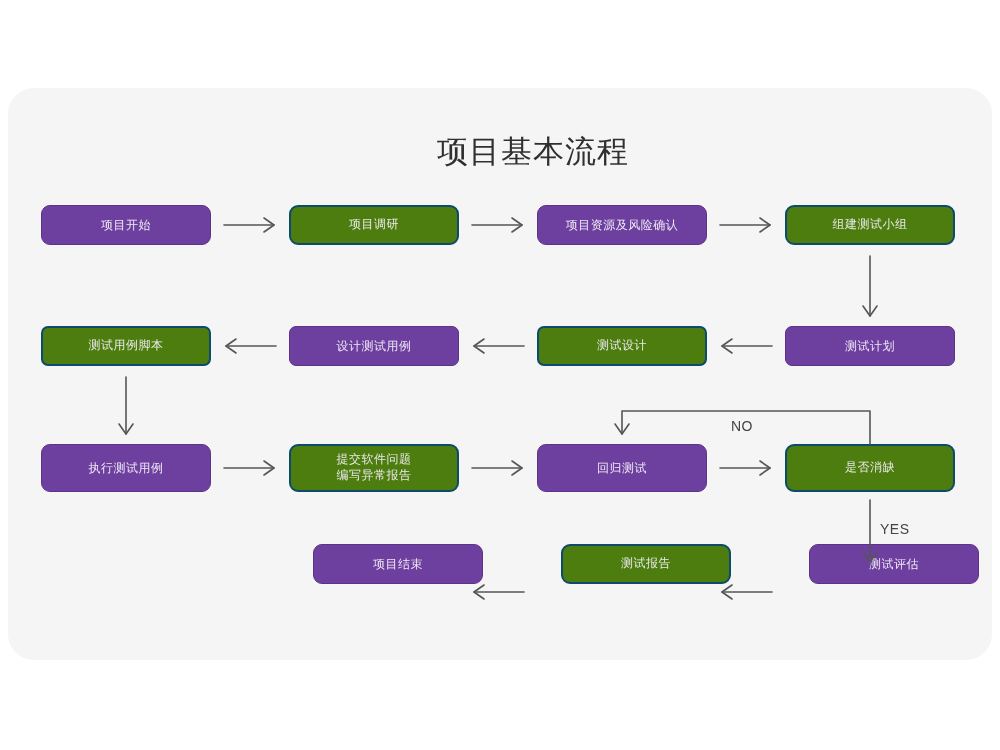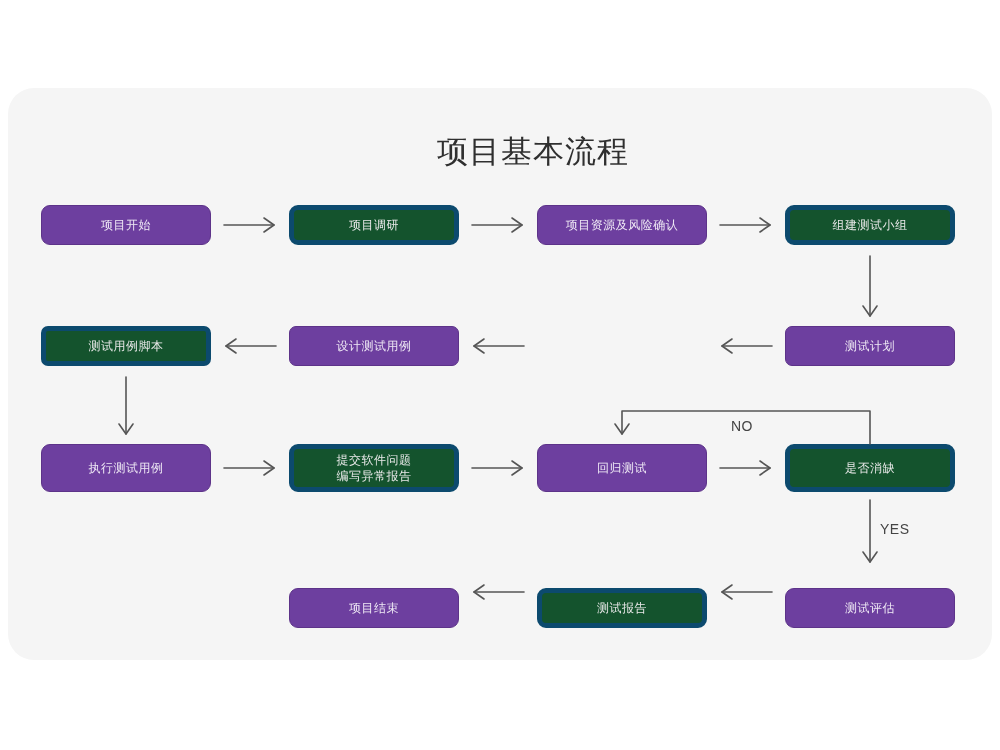--- a/index.html
+++ b/index.html
@@ -57,31 +57,32 @@
     line-height: 1.35;
     letter-spacing: 0.5px;
     user-select: none;
   }
   .node.purple {
     background: #6d3f9f;
     border: 1px solid #5d3389;
     color: #efe9f5;
   }
   .node.gray {
-    background: #14532d;
-    border: 5px solid #0c4a6e;
+    background: #4d7c0f;
+    border: 2px solid #0c4a6e;
     color: #e9e9e9;
+    font-family: Liberation Mono, monospace;
   }
   .node .label { display: block; }
 
   
   .r1 { top: 205px; height: 40px; }
   .r2 { top: 326px; height: 40px; border-radius: 7px; }
   .r3 { top: 444px; height: 48px; }
-  .r4 { top: 588px; height: 40px; }
+  .r4 { top: 544px; height: 40px; margin-left: 24px; }
 
   .c1 { left: 41px;  width: 170px; }
   .c2 { left: 289px; width: 170px; }
   .c3 { left: 537px; width: 170px; }
   .c4 { left: 785px; width: 170px; }
 
   
   .conn {
     position: absolute;
     pointer-events: none;
@@ -116,20 +117,23 @@
   </div>
   <div class="node gray r1 c4">
     <span class="label">组建测试小组</span>
   </div>
 
   <div class="node gray r2 c1">
     <span class="label">测试用例脚本</span>
   </div>
   <div class="node purple r2 c2">
     <span class="label">设计测试用例</span>
+  </div>
+  <div class="node gray r2 c3">
+    <span class="label">测试设计</span>
   </div>
   <div class="node purple r2 c4">
     <span class="label">测试计划</span>
   </div>
 
   <div class="node purple r3 c1">
     <span class="label">执行测试用例</span>
   </div>
   <div class="node gray r3 c2">
     <span style="display: block;">

